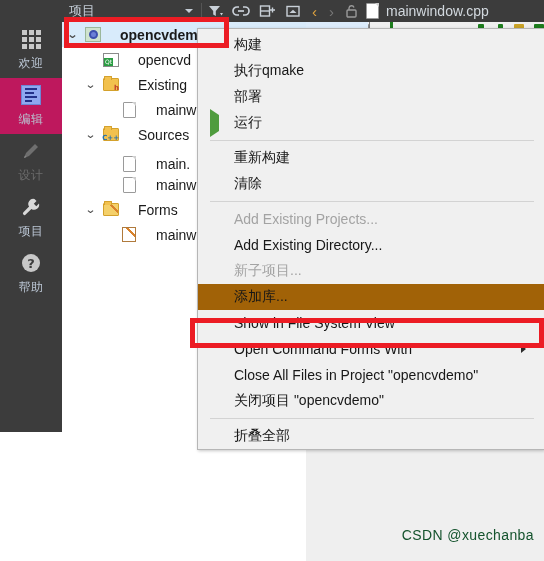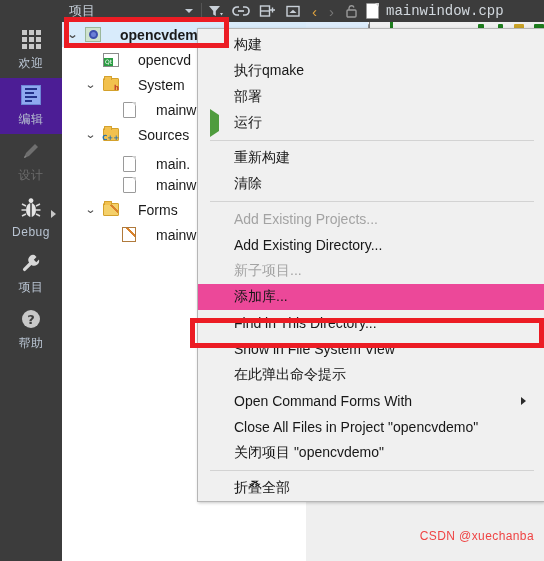--- a/index.html
+++ b/index.html
@@ -15,36 +15,36 @@
     font-family: "Liberation Sans", "DejaVu Sans", sans-serif;
     background: #ffffff;
     user-select: none;
   }
 
   
   .modebar {
     position: absolute;
     left: 0; top: 0;
     width: 62px;
-    height: 561px;
+    height: 432px;
     background: #3c3c3c;
     border-right: 1px solid #a3a3a3;
   }
   .mode-item {
     position: relative;
     height: 56px;
     display: flex;
     flex-direction: column;
     align-items: center;
     justify-content: center;
     color: #b9c4d2;
     font-size: 12px;
   }
   .mode-item.selected {
-    background: #4c1d95;
+    background: #be185d;
   }
   .mode-item.disabled { color: #6d6d6d; }
   .mode-label { margin-top: 5px; letter-spacing: .5px; }
   .mode-glyph { height: 22px; display:flex; align-items:center; justify-content:center; }
 
   .grid-icon {
     width: 19px; height: 19px;
     display: grid;
     grid-template-columns: repeat(3, 5px);
     grid-template-rows: repeat(3, 5px);
@@ -256,21 +256,21 @@
   .ctx-item {
     position: relative;
     height: 26px;
     display: flex;
     align-items: center;
     padding-left: 36px;
     white-space: nowrap;
     text-align: right;
   }
   .ctx-item.disabled { color: #a3a3a3; }
-  .ctx-item.selected { background: #ec4899; }
+  .ctx-item.selected { background: #a16207; }
   .ctx-sep {
     height: 1px; background: #d3d3d3; margin: 4px 10px 4px 12px;
   }
   .ctx-icon {
     position: absolute; left: 12px; top: 50%;
     transform: translateY(-50%);
   }
   .play-tri {
     width: 0; height: 0;
     border-left: 9px solid #4f9c3e;
@@ -293,22 +293,22 @@
     box-sizing: border-box;
     pointer-events: none;
   }
   #annot-project { left: 64px; top: 17px; width: 165px; height: 31px; }
   #annot-addlib  { left: 190px; top: 318px; width: 354px; height: 30px; }
 
   
   .watermark {
     position: absolute;
     right: 10px; bottom: 18px;
-    color: #ef4444;
-    font-size: 12px;
+    color: #14532d;
+    font-size: 14px;
     letter-spacing: .4px;
   }
 </style>
 </head>
 <body>
 
 <div id="app">
 
   <div class="modebar">
 
@@ -344,32 +344,20 @@
     <div class="mode-item disabled">
       <div class="mode-glyph">
         <svg width="22" height="22" viewBox="0 0 22 22" aria-hidden="true">
           <path d="M4 18 L6 13 L15 4 L18 7 L9 16 Z" fill="#6f6f6f"></path>
           <path d="M4 18 L6.5 17 L5 15.5 Z" fill="#8a8a8a"></path>
         </svg>
       </div>
       <div class="mode-label">设计</div>
     </div>
 
-    <div class="mode-item">
-      <div class="mode-glyph">
-        <svg width="22" height="22" viewBox="0 0 22 22" aria-hidden="true">
-          <ellipse cx="11" cy="12" rx="5" ry="7" fill="#e6e6e6"></ellipse>
-          <path d="M11 5 a2.4 2.4 0 1 1 .01 0" fill="#e6e6e6"></path>
-          <rect x="10.2" y="5" width="1.6" height="14" fill="#4a4a4a"></rect>
-          <path d="M6 8 L2 6 M6 12 L1.5 12 M6 16 L2 18 M16 8 L20 6 M16 12 L20.5 12 M16 16 L20 18" stroke="#d9d9d9" stroke-width="1.6" fill="none"></path>
-        </svg>
-      </div>
-      <div class="arrow-mini"></div>
-      <div class="mode-label">Debug</div>
-    </div>
 
     <div class="mode-item">
       <div class="mode-glyph">
         <svg width="22" height="22" viewBox="0 0 22 22" aria-hidden="true">
           <path d="M14.5 3 a5 5 0 0 0 -5.4 7.6 L3.4 16.3 a1.6 1.6 0 0 0 2.3 2.3 l5.7 -5.7 A5 5 0 0 0 19 7.5 l-2.7 2.7 -2.5 -2.5 2.7 -2.7 Z" fill="#d8d8d8"></path>
         </svg>
       </div>
       <div class="mode-label">项目</div>
     </div>
 
@@ -422,21 +410,21 @@
     <div class="nav-arrow nav-fwd">›</div>
     <div style="width:22px;display:flex;align-items:center;justify-content:center;">
       <svg width="13" height="14" viewBox="0 0 13 14" aria-hidden="true">
         <rect x="2" y="6" width="9" height="7" rx="1" stroke="#9a9a9a" stroke-width="1.4" fill="none"></rect>
         <path d="M4 6 V4 a2.6 2.6 0 0 1 5 -0.6" stroke="#9a9a9a" stroke-width="1.4" fill="none"></path>
       </svg>
     </div>
     <div style="width:20px;display:flex;align-items:center;justify-content:center;">
       <span class="ico-file" style="background:#fff;"></span>
     </div>
-    <div style="padding-left:4px;font-family:Liberation Mono, monospace;">mainwindow.cpp</div>
+    <div style="padding-left:4px;">mainwindow.cpp</div>
   </div>
 
   <div class="editor-area">
     <div class="code-strip">
       <div class="code-frag" style="left:6px;  width:5px;  background:#1d7d1d;"></div>
       <div class="code-frag" style="left:20px; width:3px;  background:#c9a227;"></div>
       <div class="code-frag" style="left:38px; width:4px;  background:#1d7d1d;"></div>
       <div class="code-frag" style="left:52px; width:3px;  background:#c9a227;"></div>
       <div class="code-frag" style="left:62px; width:3px;  background:#8a8a8a;"></div>
       <div class="code-frag" style="left:84px; width:6px;  background:#c9a227;"></div>
@@ -474,21 +462,21 @@
       <span class="node-label">opencvd</span>
     </div>
 
     <div class="tree-row" style="padding-left:18px;">
       <span class="twisty"><span class="tw-glyph">⌄</span></span>
       <span class="node-icon">
         <span class="ico-folder">
             <span class="folder-tag tag-h">h</span>
           </span>
       </span>
-      <span class="node-label">System</span>
+      <span class="node-label">Existing</span>
     </div>
 
     <div class="tree-row" style="padding-left:58px;">
       <span class="node-icon">
           <span class="ico-file"></span>
         </span>
       <span class="node-label">mainw</span>
     </div>
 
     <div class="tree-row" style="padding-left:18px;">
@@ -568,27 +556,21 @@
     <div class="ctx-item">
       <span>Add Existing Directory...</span>
     </div>
     <div class="ctx-item disabled">
       <span>新子项目...</span>
     </div>
     <div class="ctx-item selected">
       <span>添加库...</span>
     </div>
     <div class="ctx-item">
-      <span>Find in This Directory...</span>
-    </div>
-    <div class="ctx-item">
       <span>Show in File System View</span>
-    </div>
-    <div class="ctx-item">
-      <span>在此弹出命令提示</span>
     </div>
     <div class="ctx-item">
       <span>Open Command Forms With</span>
       <span class="submenu-arrow"></span>
     </div>
     <div class="ctx-item">
       <span>Close All Files in Project "opencvdemo"</span>
     </div>
     <div class="ctx-item">
       <span>关闭项目 "opencvdemo"</span>

